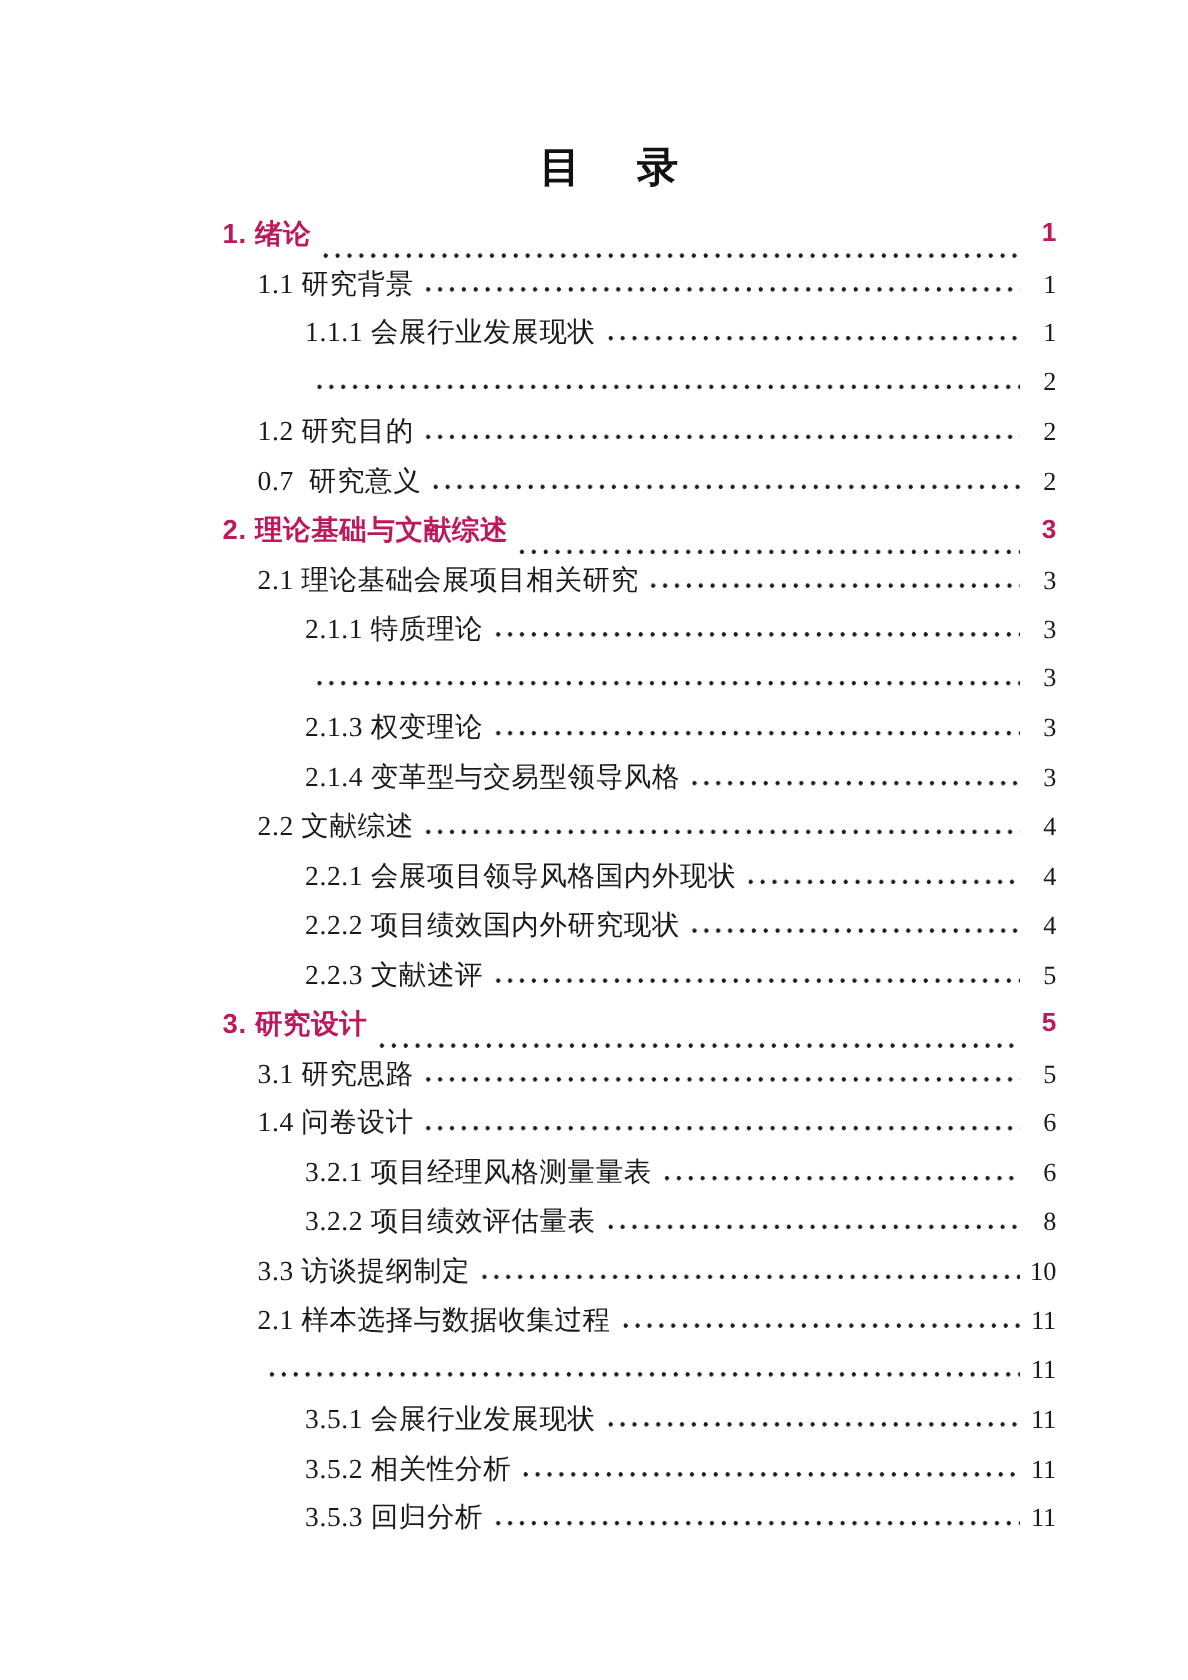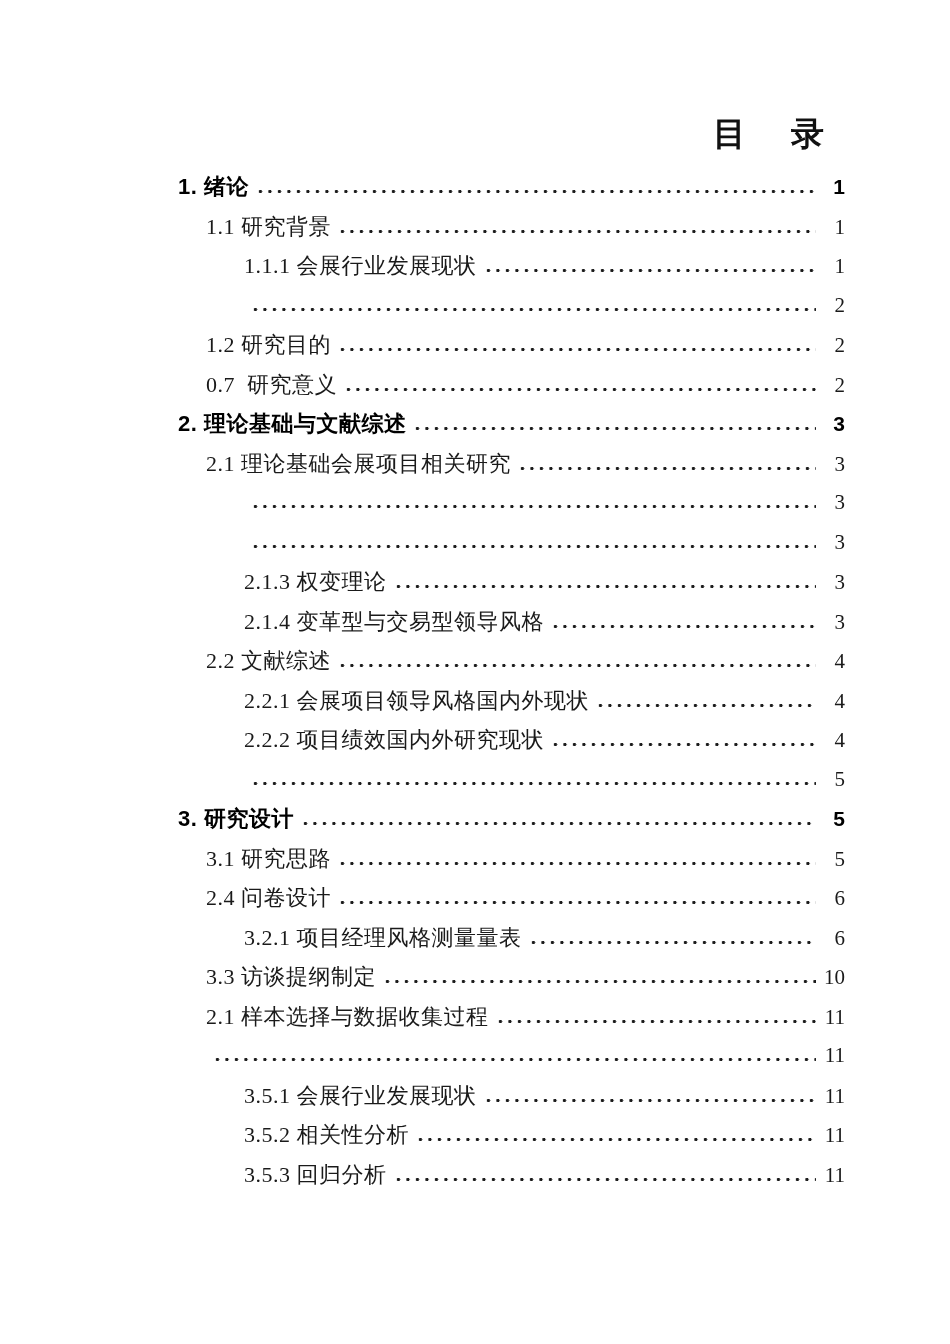--- a/index.html
+++ b/index.html
@@ -16,21 +16,21 @@
     position: absolute;
     inset: 0;
     background: #ffffff;
   }
   .doc-title {
     position: absolute;
     top: 112px;
     left: 150px;
     width: 680px;
     margin: 0;
-    text-align: right;
+    text-align: center;
     font-size: 33px;
     font-weight: 700;
     letter-spacing: 6px;
     white-space: pre;
     color: #111;
     font-family: "Liberation Serif", "DejaVu Serif", serif;
   }
   .toc {
     position: absolute;
     top: 167px;
@@ -43,21 +43,22 @@
     height: 39.5px;
     line-height: 39.5px;
     font-size: 22px;
     color: #1a1a1a;
   }
   .row.level2 { padding-left: 28px; }
   .row.level3 { padding-left: 66px; }
   .row.bold {
     font-weight: 700;
     font-family: "Liberation Sans", "DejaVu Sans", sans-serif;
-    color: #000000;
+    color: #be185d;
+    align-items: flex-end;
   }
   .label {
     flex: 0 0 auto;
     white-space: pre;
     letter-spacing: 0.5px;
   }
   .leader {
     flex: 1 1 auto;
     height: 5px;
     margin: 0 3px 0 7px;
@@ -113,20 +114,21 @@
     <span class="label">2. 理论基础与文献综述</span>
     <span class="leader"></span>
     <span class="pagenum">3</span>
   </div>
       <div class="row level2">
     <span class="label">2.1 理论基础会展项目相关研究</span>
     <span class="leader"></span>
     <span class="pagenum">3</span>
   </div>
       <div class="row level3">
+    <span class="label">2.1.1 特质理论</span>
     <span class="leader"></span>
     <span class="pagenum">3</span>
   </div>
       <div class="row level3">
     <span class="leader"></span>
     <span class="pagenum">3</span>
   </div>
       <div class="row level3">
     <span class="label">2.1.3 权变理论</span>
     <span class="leader"></span>
@@ -146,42 +148,48 @@
     <span class="label">2.2.1 会展项目领导风格国内外现状</span>
     <span class="leader"></span>
     <span class="pagenum">4</span>
   </div>
       <div class="row level3">
     <span class="label">2.2.2 项目绩效国内外研究现状</span>
     <span class="leader"></span>
     <span class="pagenum">4</span>
   </div>
       <div class="row level3">
+    <span class="label">2.2.3 文献述评</span>
     <span class="leader"></span>
     <span class="pagenum">5</span>
   </div>
       <div class="row level1 bold">
     <span class="label">3. 研究设计</span>
     <span class="leader"></span>
     <span class="pagenum">5</span>
   </div>
       <div class="row level2">
     <span class="label">3.1 研究思路</span>
     <span class="leader"></span>
     <span class="pagenum">5</span>
   </div>
       <div class="row level2">
-    <span class="label">2.4 问卷设计</span>
+    <span class="label">1.4 问卷设计</span>
     <span class="leader"></span>
     <span class="pagenum">6</span>
   </div>
       <div class="row level3">
     <span class="label">3.2.1 项目经理风格测量量表</span>
     <span class="leader"></span>
     <span class="pagenum">6</span>
+  </div>
+      <div class="row level3">
+    <span class="label">3.2.2 项目绩效评估量表</span>
+    <span class="leader"></span>
+    <span class="pagenum">8</span>
   </div>
       <div class="row level2">
     <span class="label">3.3 访谈提纲制定</span>
     <span class="leader"></span>
     <span class="pagenum">10</span>
   </div>
       <div class="row level2">
     <span class="label">2.1 样本选择与数据收集过程</span>
     <span class="leader"></span>
     <span class="pagenum">11</span>

